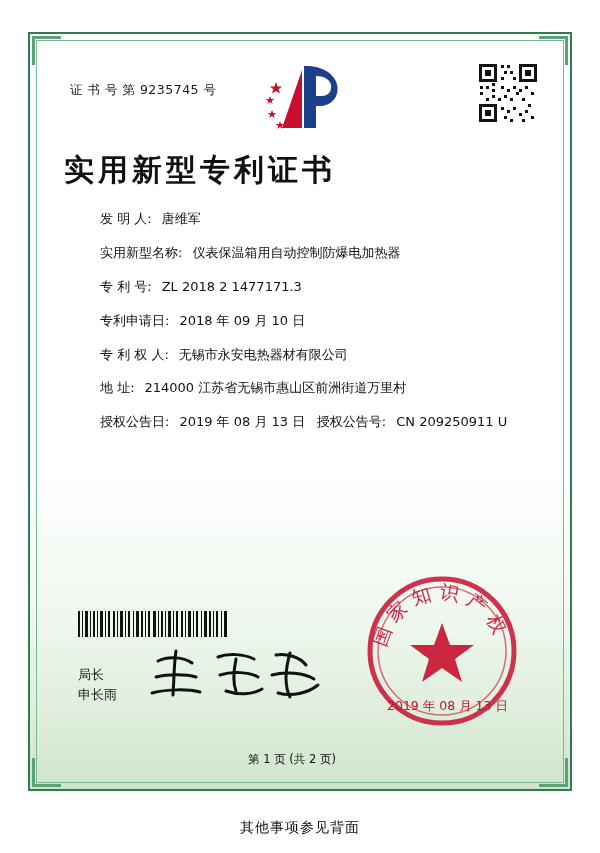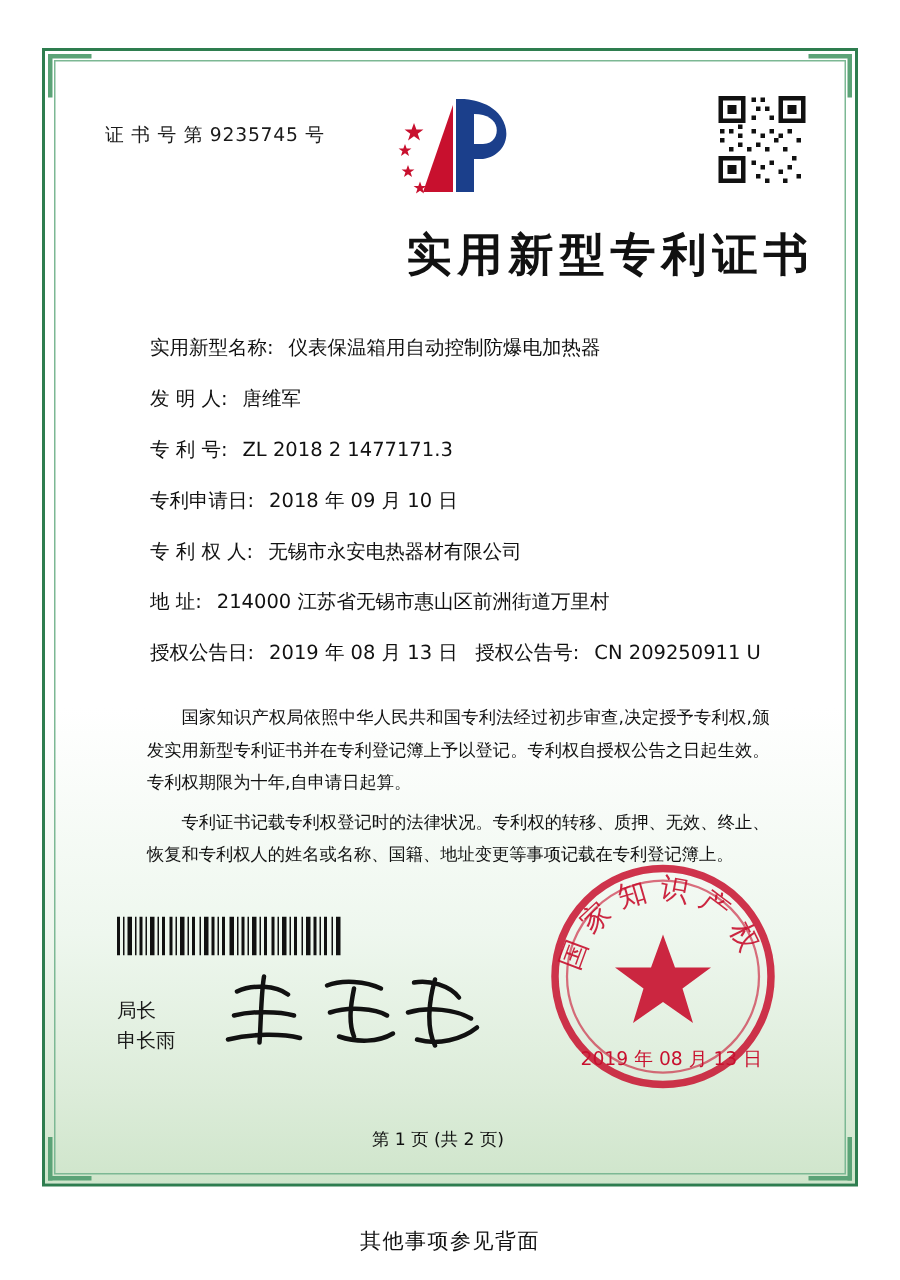--- a/index.html
+++ b/index.html
@@ -84,26 +84,26 @@
   }
   .qr {
     position: absolute;
     right: 4px;
     top: 2px;
     width: 62px;
     height: 62px;
   }
 
   .title {
-    text-align: right;
+    text-align: left;
     font-size: 30px;
     font-weight: bold;
     letter-spacing: 4px;
     margin-top: 12px;
-    margin-bottom: 34px;
+    margin-bottom: 20px;
     color: #111;
     font-family: "DejaVu Serif", "Liberation Serif", serif;
   }
 
   .fields {
     padding: 0 26px 0 36px;
   }
   .field-row {
     display: flex;
     align-items: baseline;
@@ -302,27 +302,27 @@
             </g>
           </svg>
         </div>
       </div>
 
       <div class="title">实用新型专利证书</div>
 
       <div class="fields">
 
         <div class="field-row">
+          <span class="field-label">发 明 人:</span>
+          <span class="field-value">唐维军</span>
+        </div>
+
+        <div class="field-row">
           <span class="field-label">实用新型名称:</span>
           <span class="field-value">仪表保温箱用自动控制防爆电加热器</span>
-        </div>
-
-        <div class="field-row">
-          <span class="field-label">发 明 人:</span>
-          <span class="field-value">唐维军</span>
         </div>
 
         <div class="field-row">
           <span class="field-label">专 利 号:</span>
           <span class="field-value">ZL 2018 2 1477171.3</span>
         </div>
 
         <div class="field-row">
           <span class="field-label">专利申请日:</span>
           <span class="field-value">2018 年 09 月 10 日</span>
@@ -344,24 +344,20 @@
             <span class="field-value">2019 年 08 月 13 日</span>
           </span>
           <span class="right-part">
             <span class="field-label">授权公告号:</span>
             <span class="field-value">CN 209250911 U</span>
           </span>
         </div>
 
       </div>
 
-      <div class="paragraphs">
-        <p>国家知识产权局依照中华人民共和国专利法经过初步审查,决定授予专利权,颁发实用新型专利证书并在专利登记簿上予以登记。专利权自授权公告之日起生效。专利权期限为十年,自申请日起算。</p>
-        <p>专利证书记载专利权登记时的法律状况。专利权的转移、质押、无效、终止、恢复和专利权人的姓名或名称、国籍、地址变更等事项记载在专利登记簿上。</p>
-      </div>
 
     </div>
 
     <div class="barcode">
       <svg viewBox="0 0 150 26" width="150" height="26" preserveAspectRatio="none">
         <g fill="#111111">
           <rect x="0" y="0" width="2" height="26"></rect>
             <rect x="4" y="0" width="1" height="26"></rect>
           <rect x="7" y="0" width="3" height="26"></rect>
             <rect x="12" y="0" width="1" height="26"></rect>

